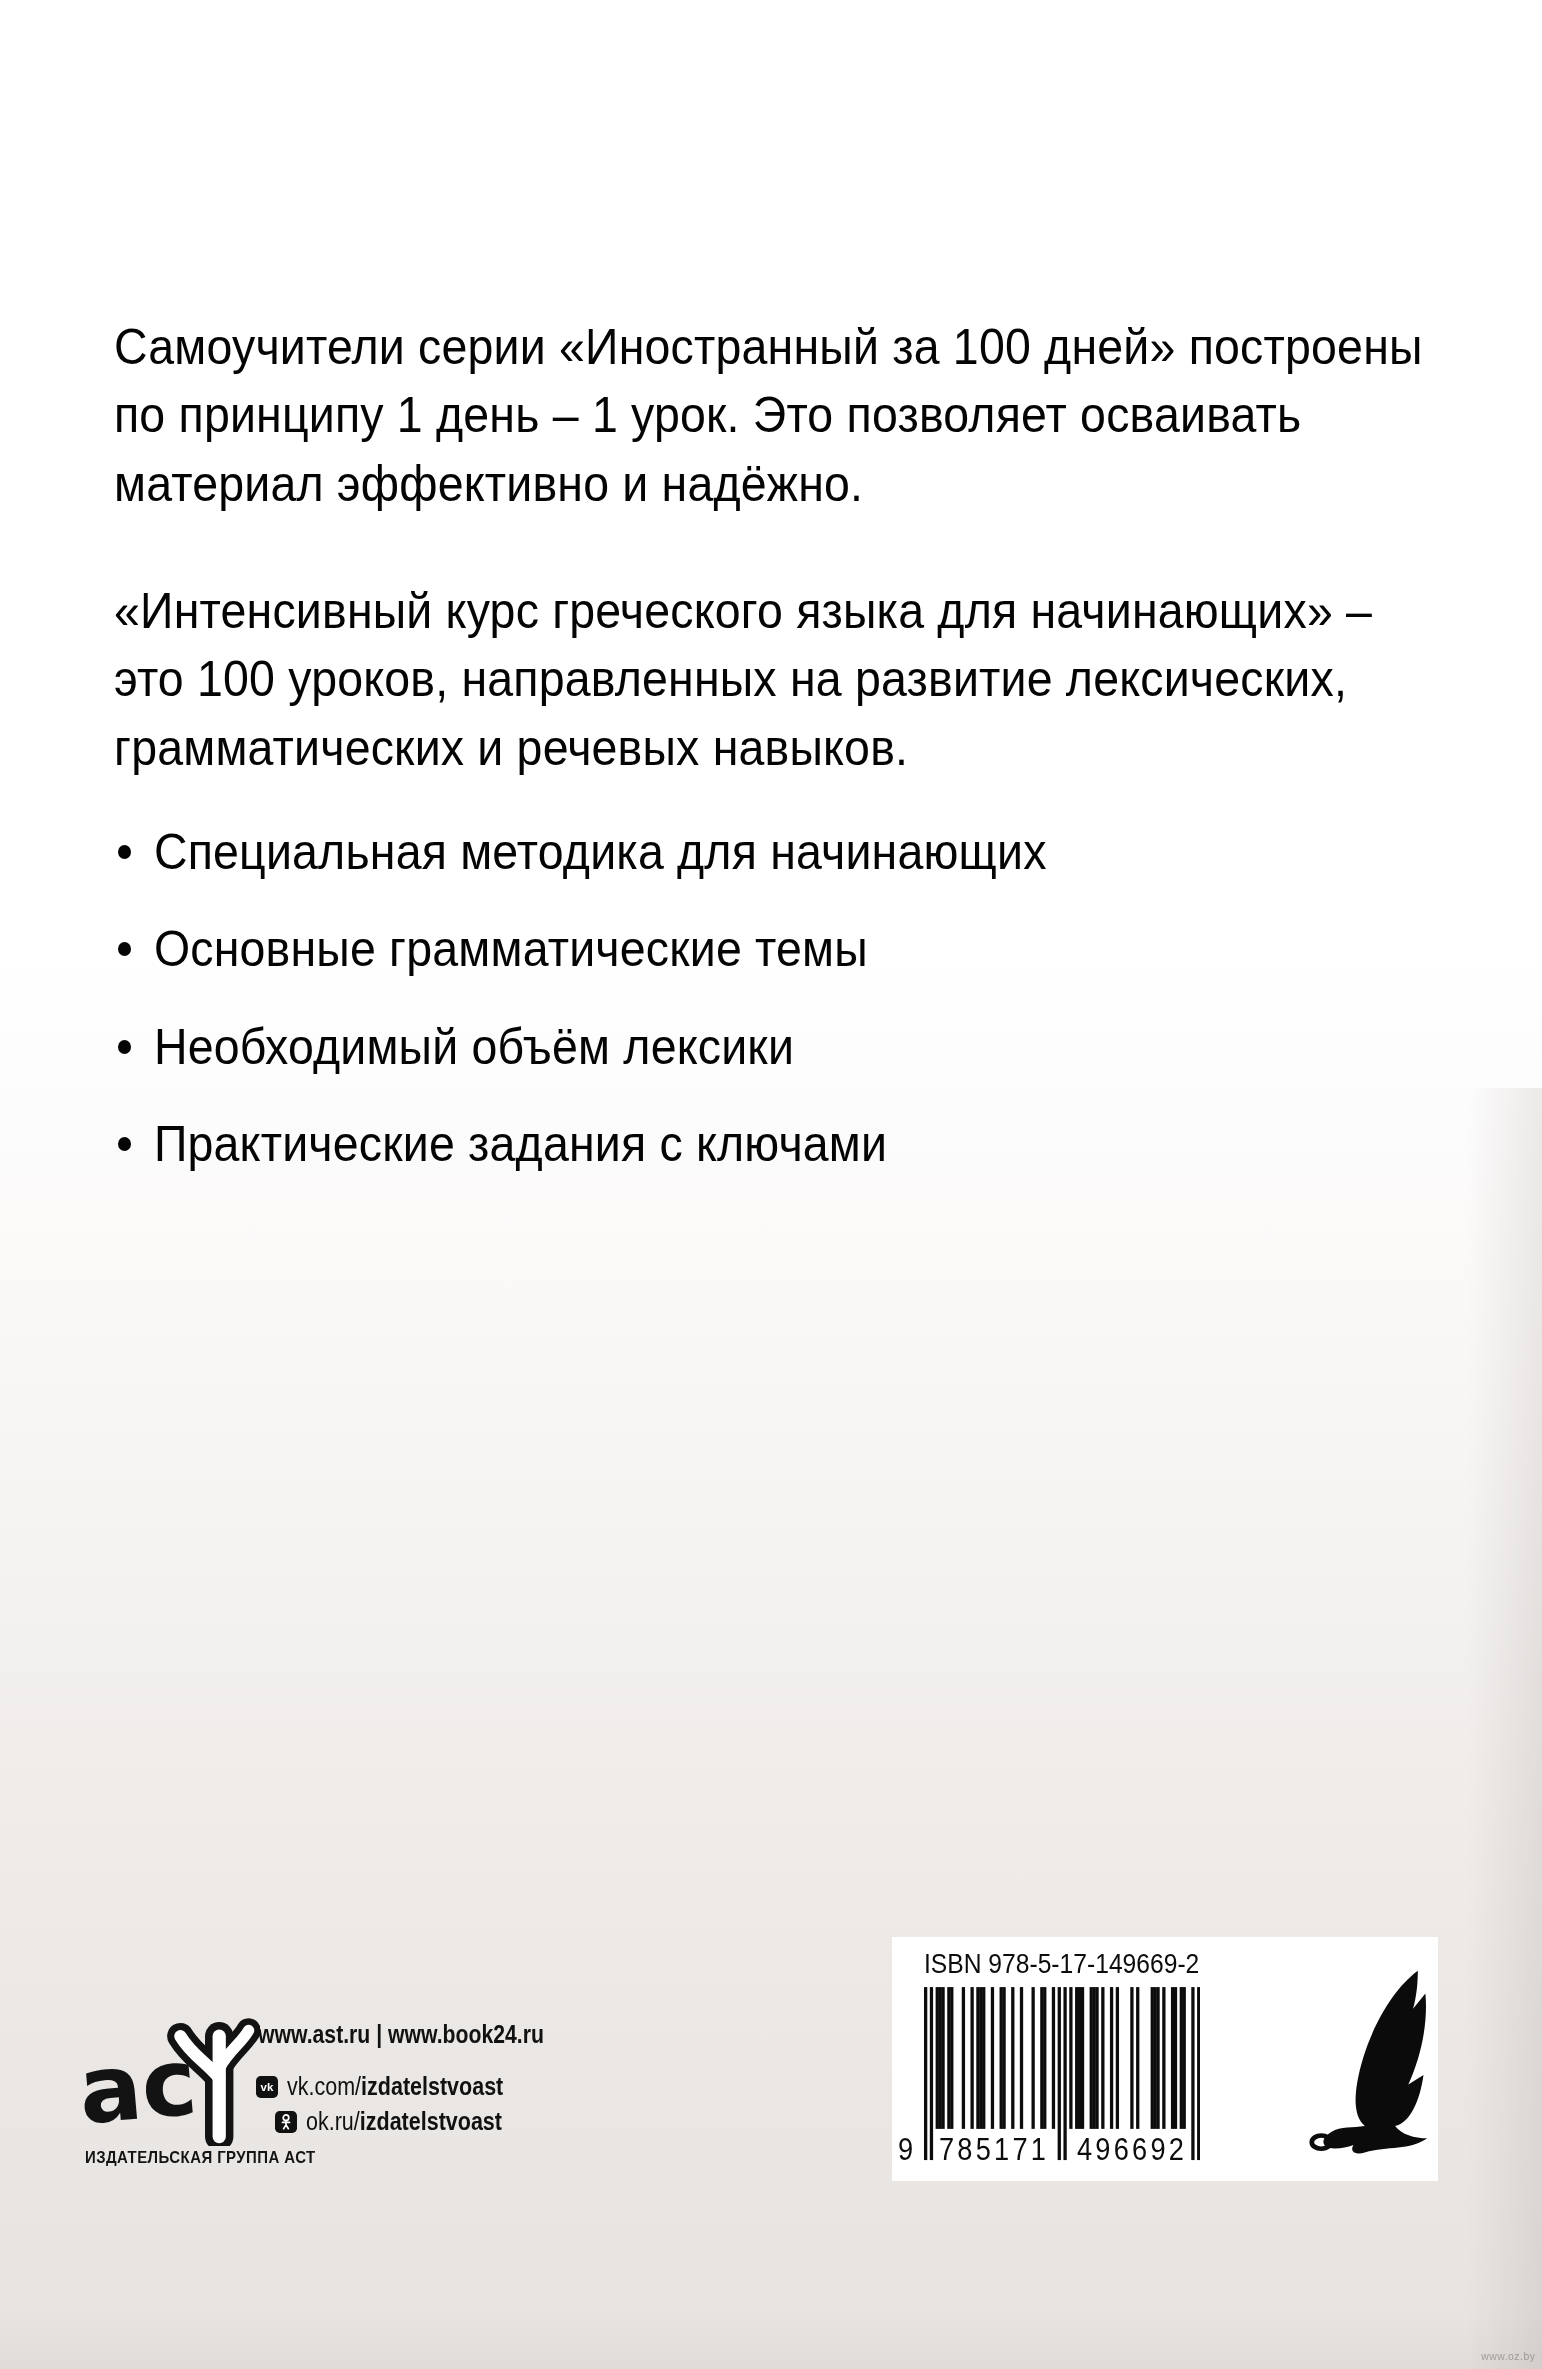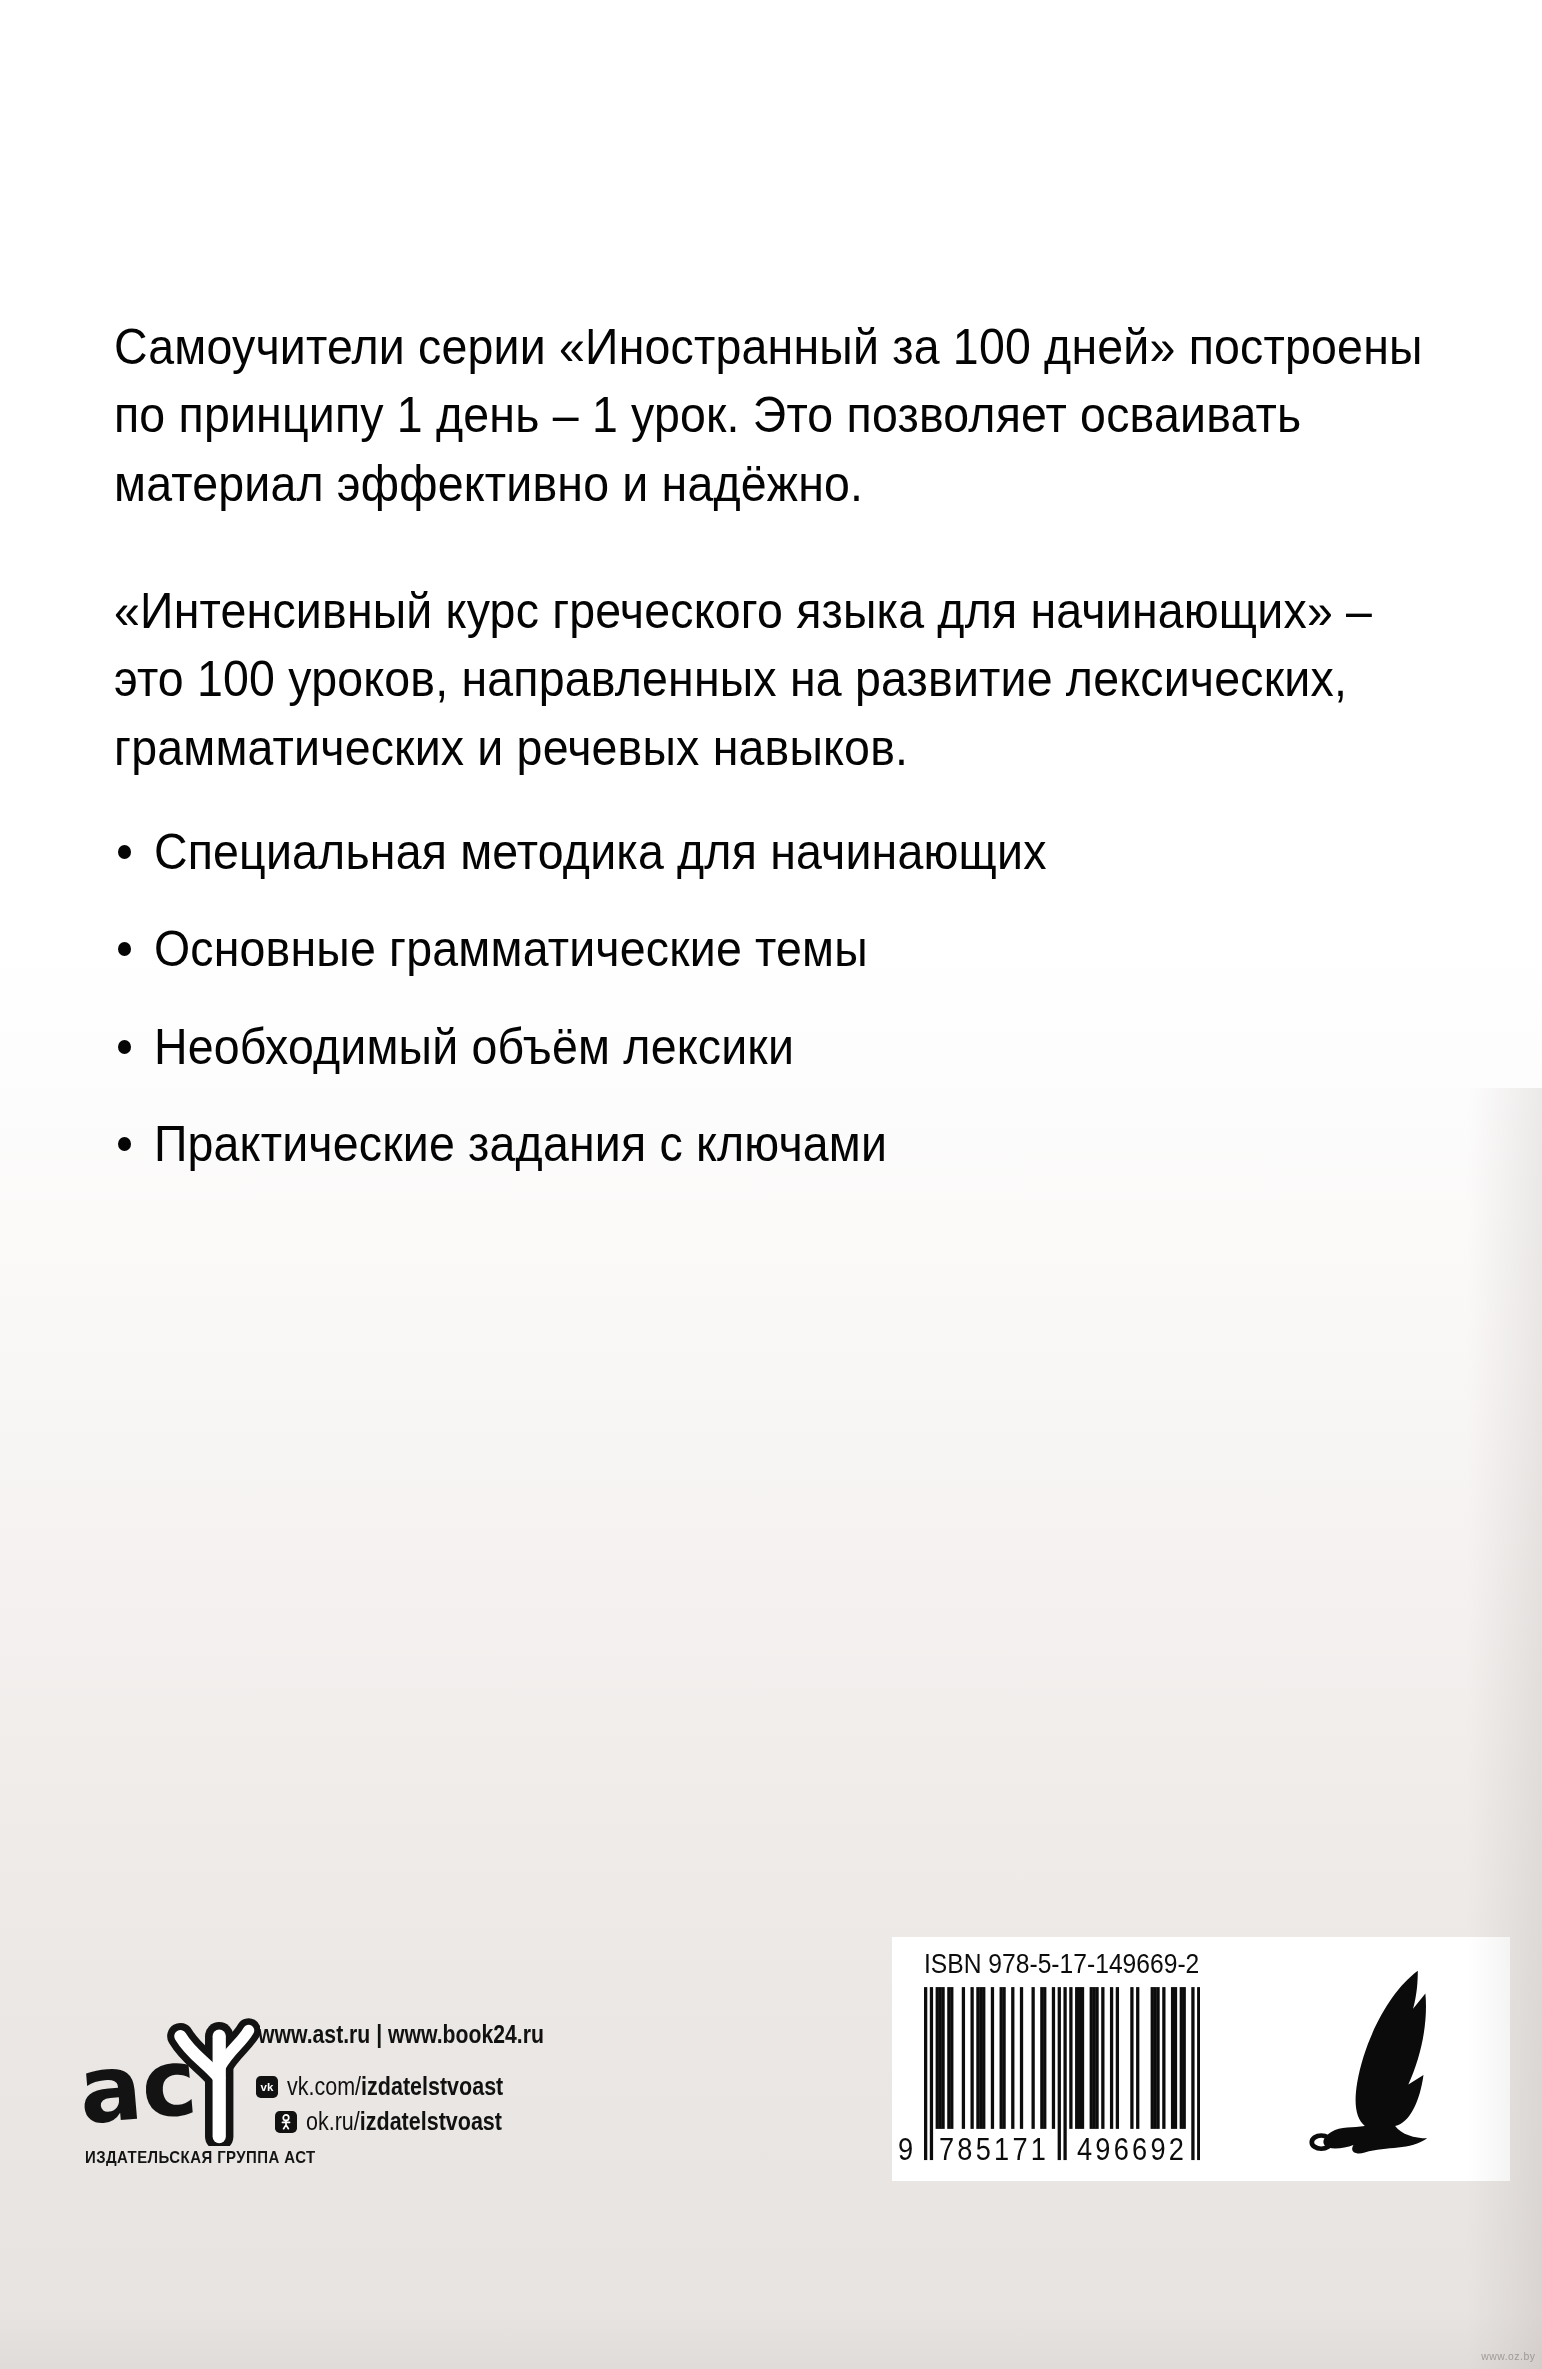--- a/index.html
+++ b/index.html
@@ -31,21 +31,21 @@
   .group-label{position:absolute; left:85px; top:2148px; font-size:17px; font-weight:bold;
                letter-spacing:0.5px; white-space:nowrap; transform:scaleX(0.88); transform-origin:0 0; color:#141414;}
 
   .sites{position:absolute; left:258px; top:2019px; font-size:26.5px; font-weight:bold; white-space:nowrap;
          transform:scaleX(0.80); transform-origin:0 0; color:#111;}
   .social{position:absolute; left:256px; display:flex; align-items:center; gap:8.5px;}
   .social .stxt{font-size:25.6px; white-space:nowrap; transform:scaleX(0.84); transform-origin:0 0; color:#111;}
   .social .stxt b{font-weight:bold;}
   .social.vk{top:2072px;text-align:right;} .social.ok{top:2107px;padding-left:19px;}
 
-  .isbn-card{position:absolute; left:892px; top:1937px; width:618px; height:244px; background:#ffffff;}
+  .isbn-card{position:absolute; left:892px; top:1937px; width:546px; height:244px; background:#ffffff;}
   .isbn-label{position:absolute; left:32px; top:11.4px; font-size:28px; white-space:nowrap;
               transform:scaleX(0.88); transform-origin:0 0; color:#0c0c0c;}
   .barcode{position:absolute; left:32px; top:50px; width:276px; height:189px;}
   .barcode svg rect{fill:#0c0c0c;}
   .bdigit{position:absolute; top:144px; font-size:32px; color:#0c0c0c; white-space:nowrap;
           transform:scaleX(0.85); transform-origin:0 0;}
   .d-first{left:-25.6px;} .d-left{left:15px; letter-spacing:3.8px;} .d-right{left:153px; letter-spacing:3.8px;}
   .feather{position:absolute; left:416px; top:28px;}
 
   .watermark{position:absolute; right:7.6px; bottom:7.6px; font-size:10.4px; color:#a59f9c; letter-spacing:0.5px;}

